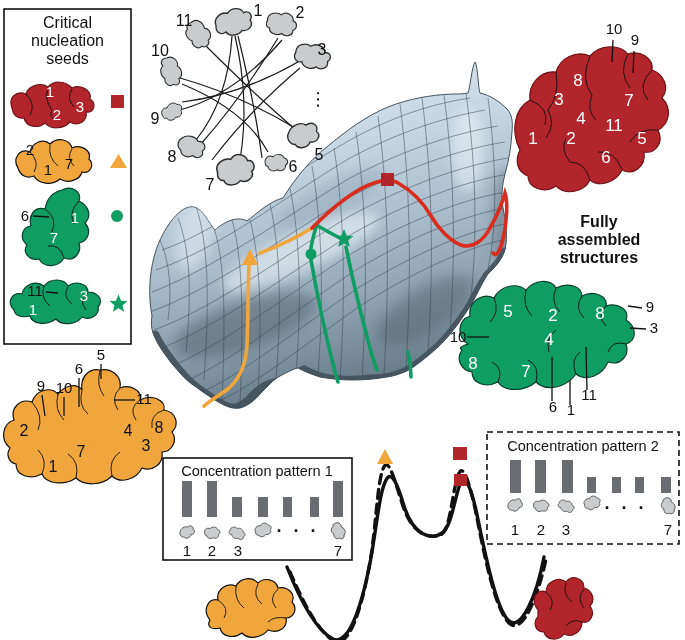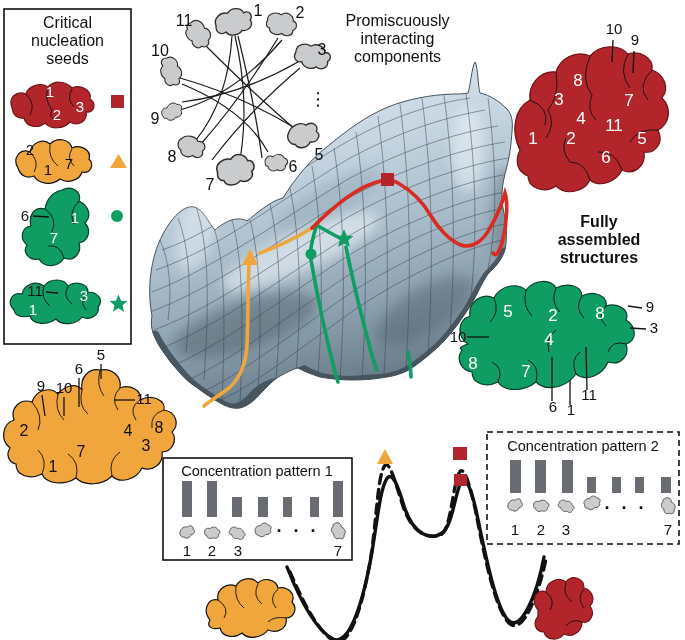--- a/index.html
+++ b/index.html
@@ -314,19 +314,16 @@
   </g>
   <g>
     <path class="blob-red" d="M538,610 C530,600 536,588 546,592 C546,582 558,576 566,582 C572,574 584,578 584,588 C592,590 596,600 590,606 C596,614 590,624 582,622 C582,632 572,638 564,634 C558,642 546,640 544,632 C536,632 532,624 538,616 Z"></path>
     <path class="puz" d="M546,592 Q556,600 550,610 M566,583 Q562,594 572,602 M584,589 Q576,598 584,608 M582,622 Q572,618 566,626"></path>
   </g>
 </svg>
 
 <div class="mltitle" style="left:4px;top:14px;width:127px;">Critical
 nucleation
 seeds</div>
-<div class="mltitle" style="left:335px;top:12px;width:125px;">Promiscuously
-interacting
-components</div>
 <div class="mltitle" style="left:543px;top:213px;width:112px;font-weight:bold;">Fully
 assembled
 structures</div>
 </div>
 
 </body></html>

